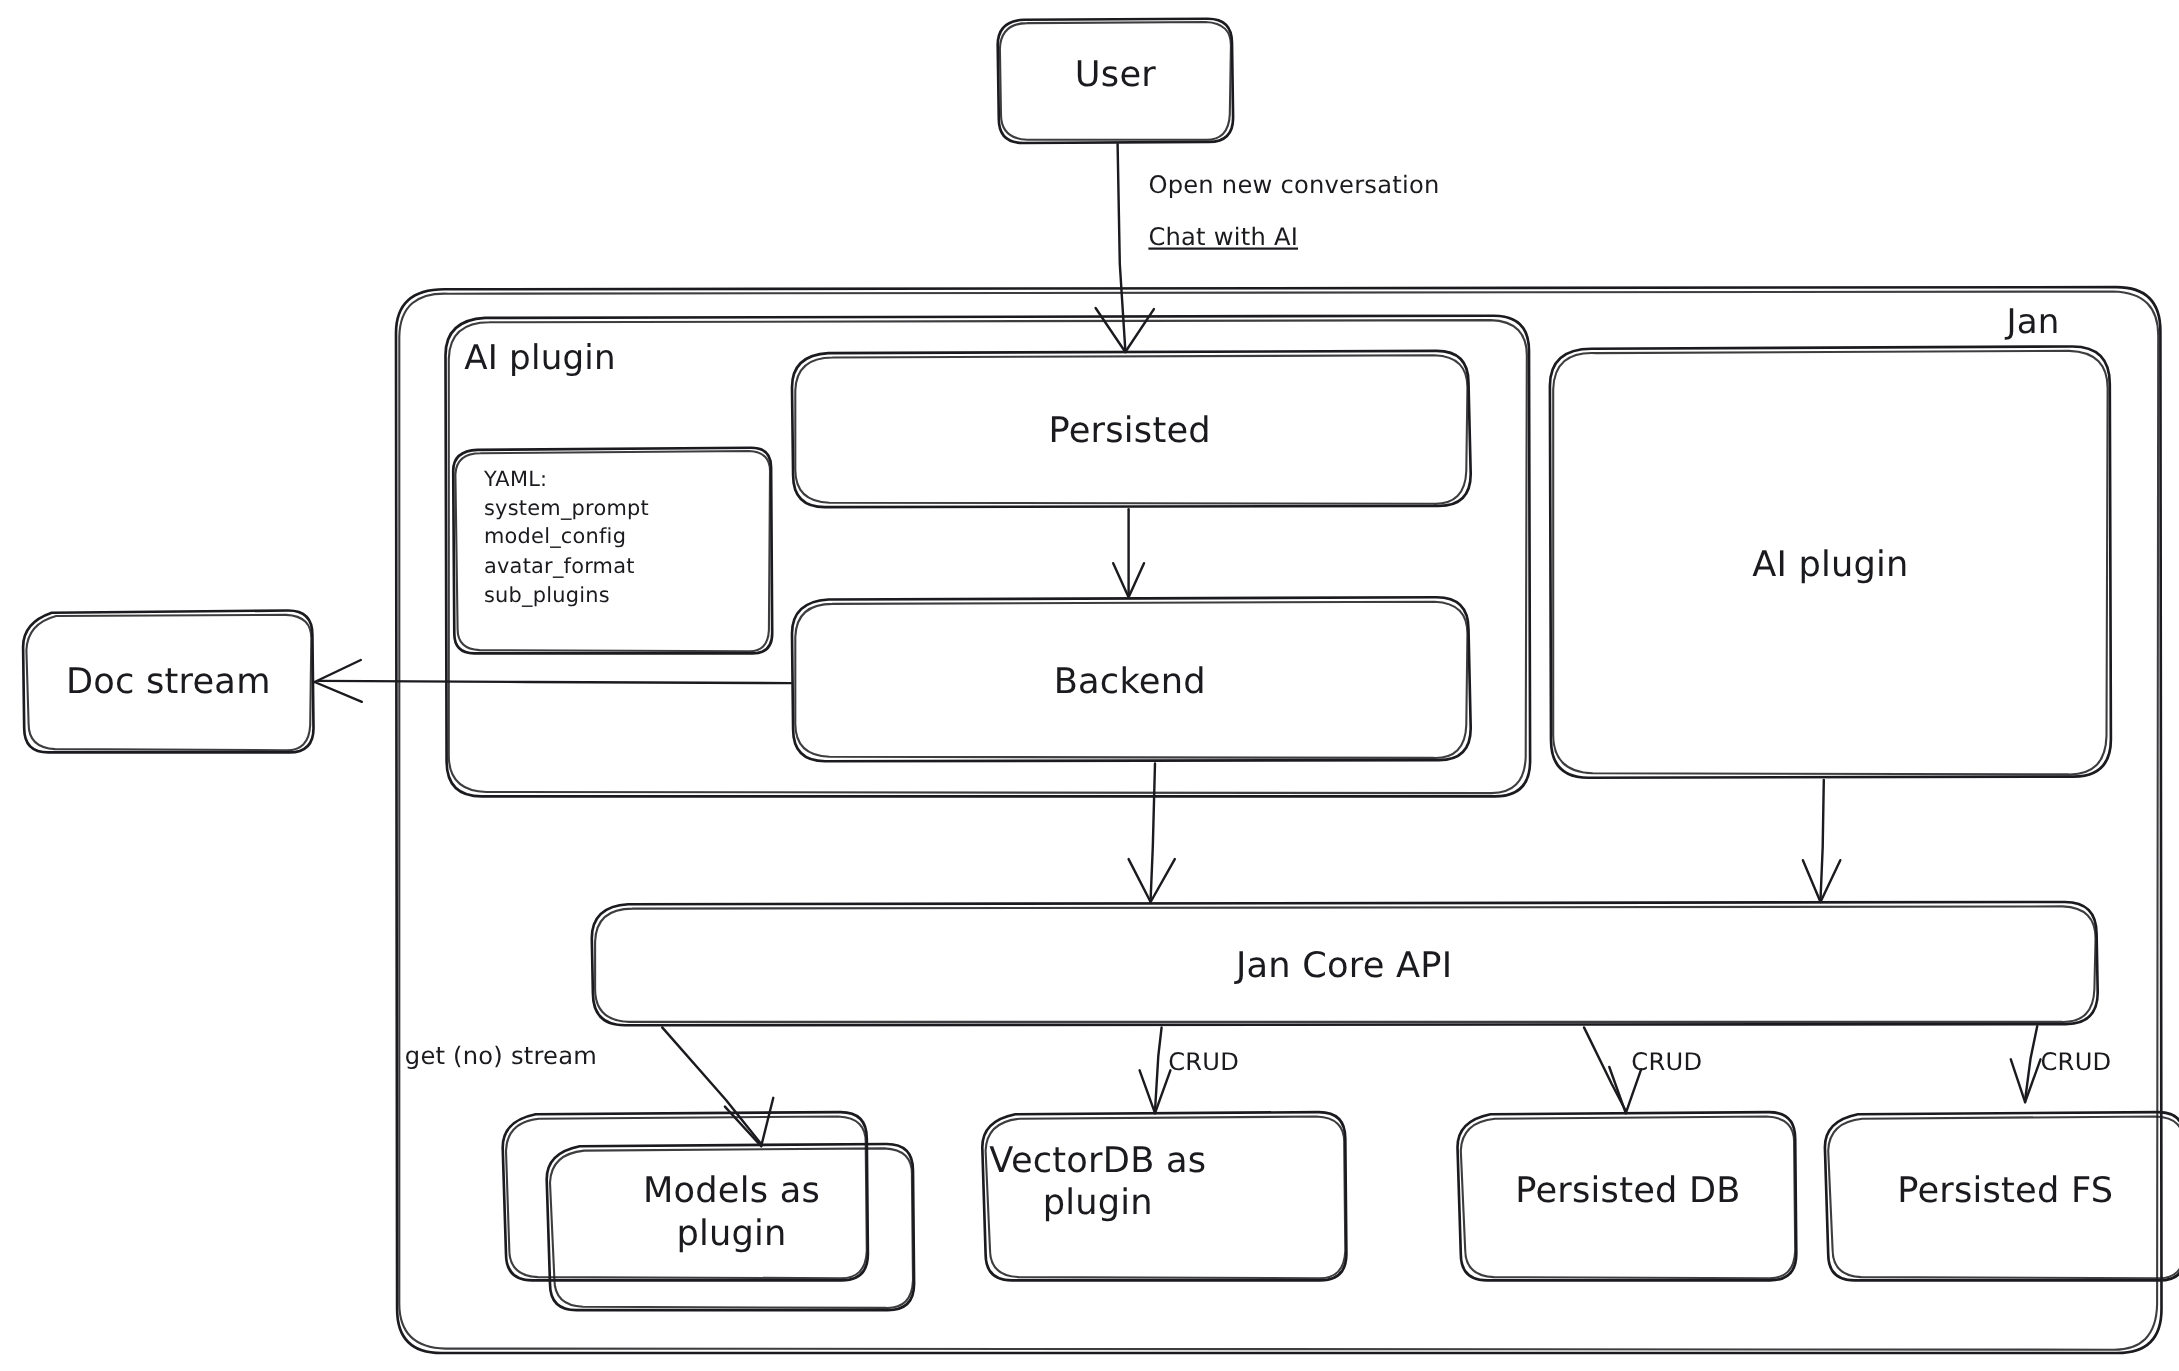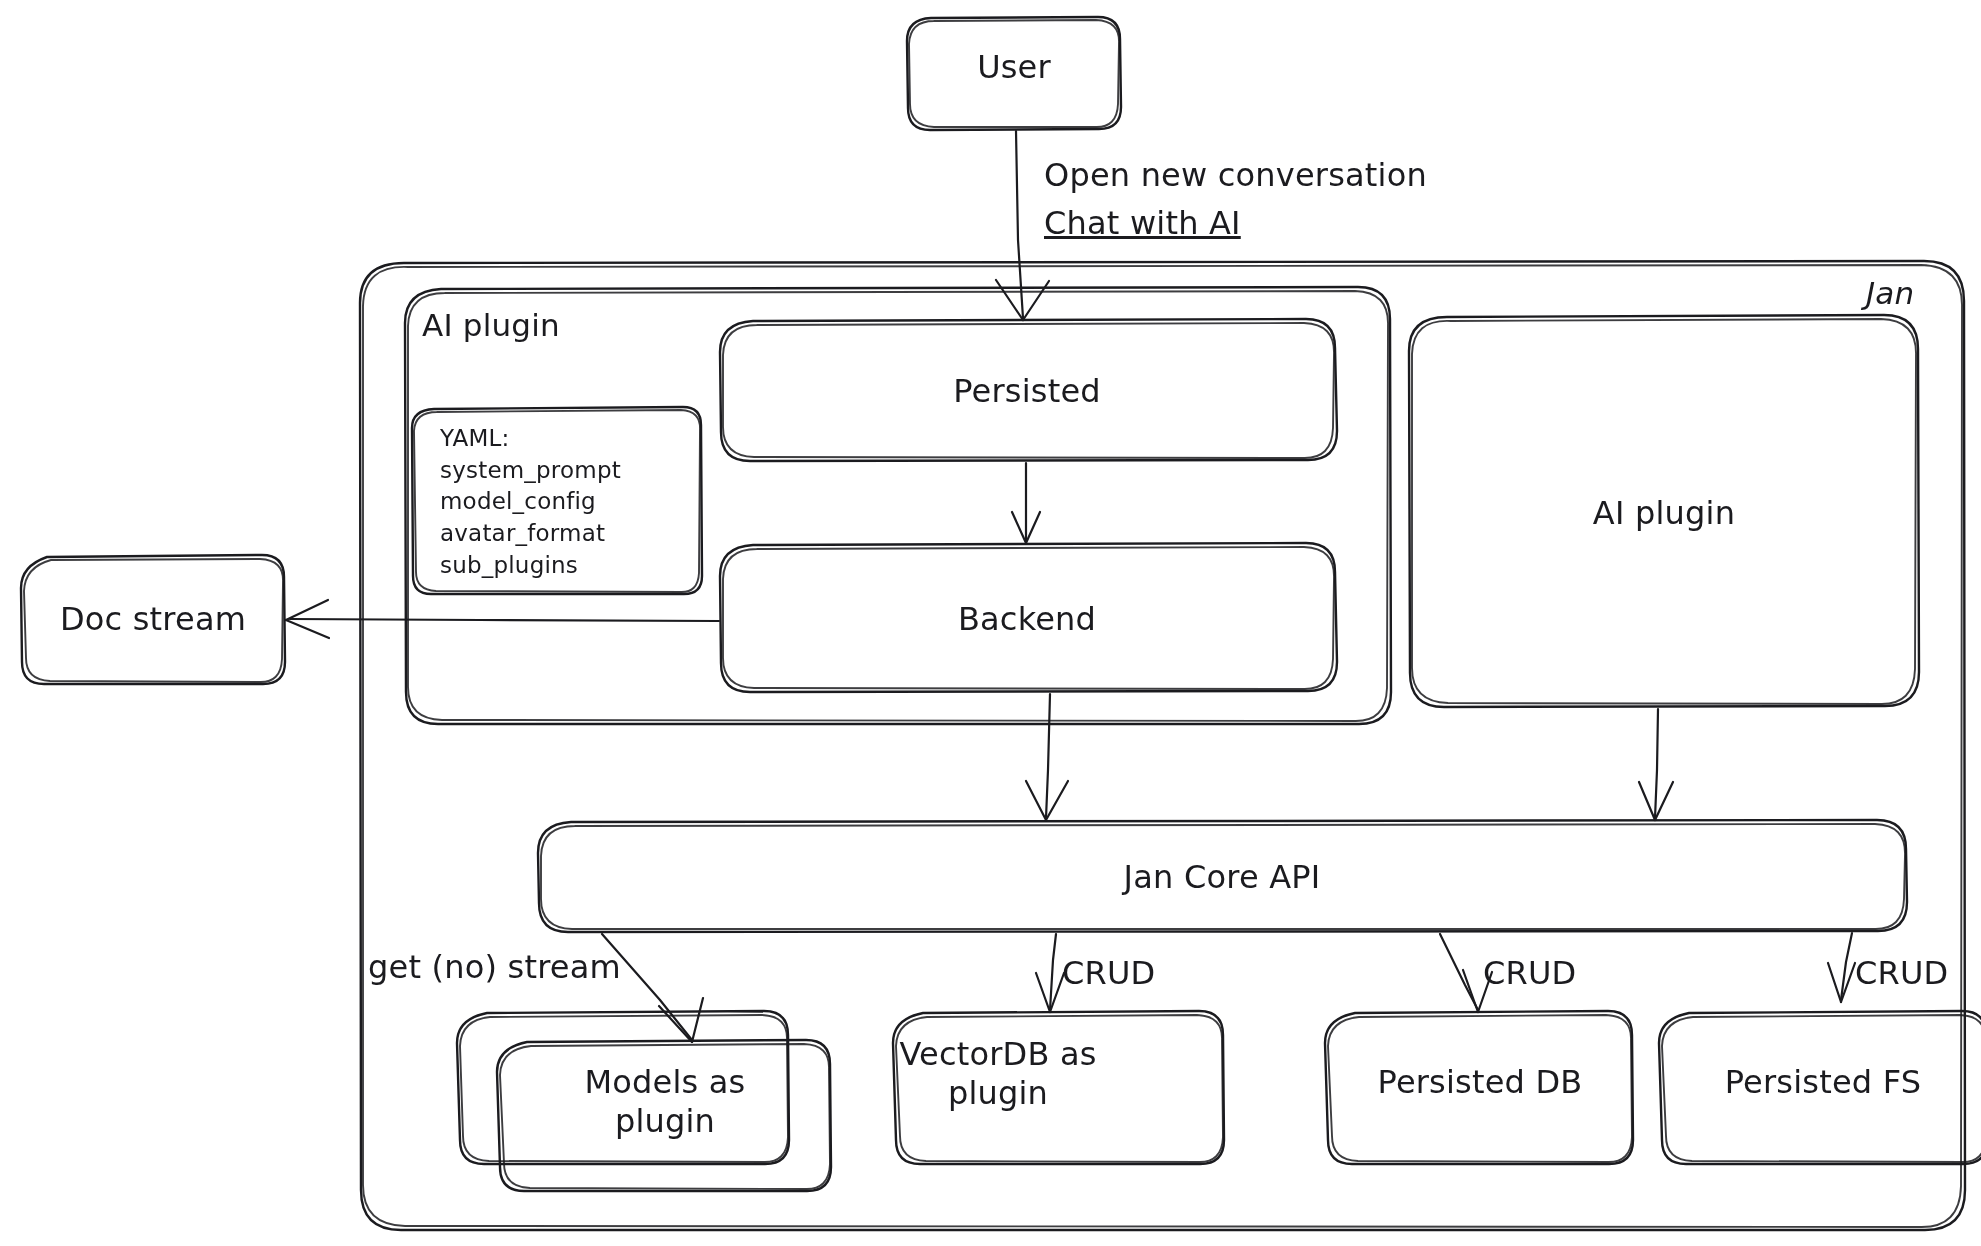--- a/index.html
+++ b/index.html
@@ -37,23 +37,23 @@
     font-family: "DejaVu Sans", sans-serif;
     white-space: pre;
     line-height: 1.22;
     letter-spacing: 0.2px;
   }
   .label.center {
     text-align: center;
     transform: translateX(-50%);
   }
   .t-node { font-size: 32px; }
-  .t-edge { font-size: 32px; }
+  .t-edge { font-size: 22px; }
   .t-group { font-size: 31px; }
-  .t-yaml { font-size: 23px; line-height: 1.38; }
+  .t-yaml { font-size: 19px; line-height: 1.38; }
 </style>
 </head>
 <body>
 
 <div id="canvas-root">
 
   <svg class="diagram" viewBox="0 0 1981 1246">
 
     <g>
       <path class="stroke box-stroke" d="M931 18 L1098 17 q22 0 22 22 L1121 107 q0 22 -22 22 L930 130 q-22 0 -22 -22 L907 41 q0 -22 24 -23 Z"></path>
@@ -176,21 +176,21 @@
     <g>
       <path class="stroke arrow-stroke" d="M1852 933 L1846 962 L1841 1000"></path>
       <path class="stroke arrow-stroke" d="M1828 963 L1841 1002"></path>
       <path class="stroke arrow-stroke" d="M1855 963 L1841 1002"></path>
     </g>
 
   </svg>
 
   <div class="label center t-node" style="left:1014px; top:48px;">User</div>
 
-  <div class="label t-group" style="left:1866px; top:275px;font-style:italic;">Jan</div>
+  <div class="label t-group" style="left:1824px; top:275px;">Jan</div>
 
   <div class="label t-group" style="left:422px; top:307px;">AI plugin</div>
 
   <div class="label t-yaml" style="left:440px; top:423px;">YAML:
 system_prompt
 model_config
 avatar_format
 sub_plugins</div>
 
   <div class="label center t-node" style="left:1027px; top:372px;">Persisted</div>

